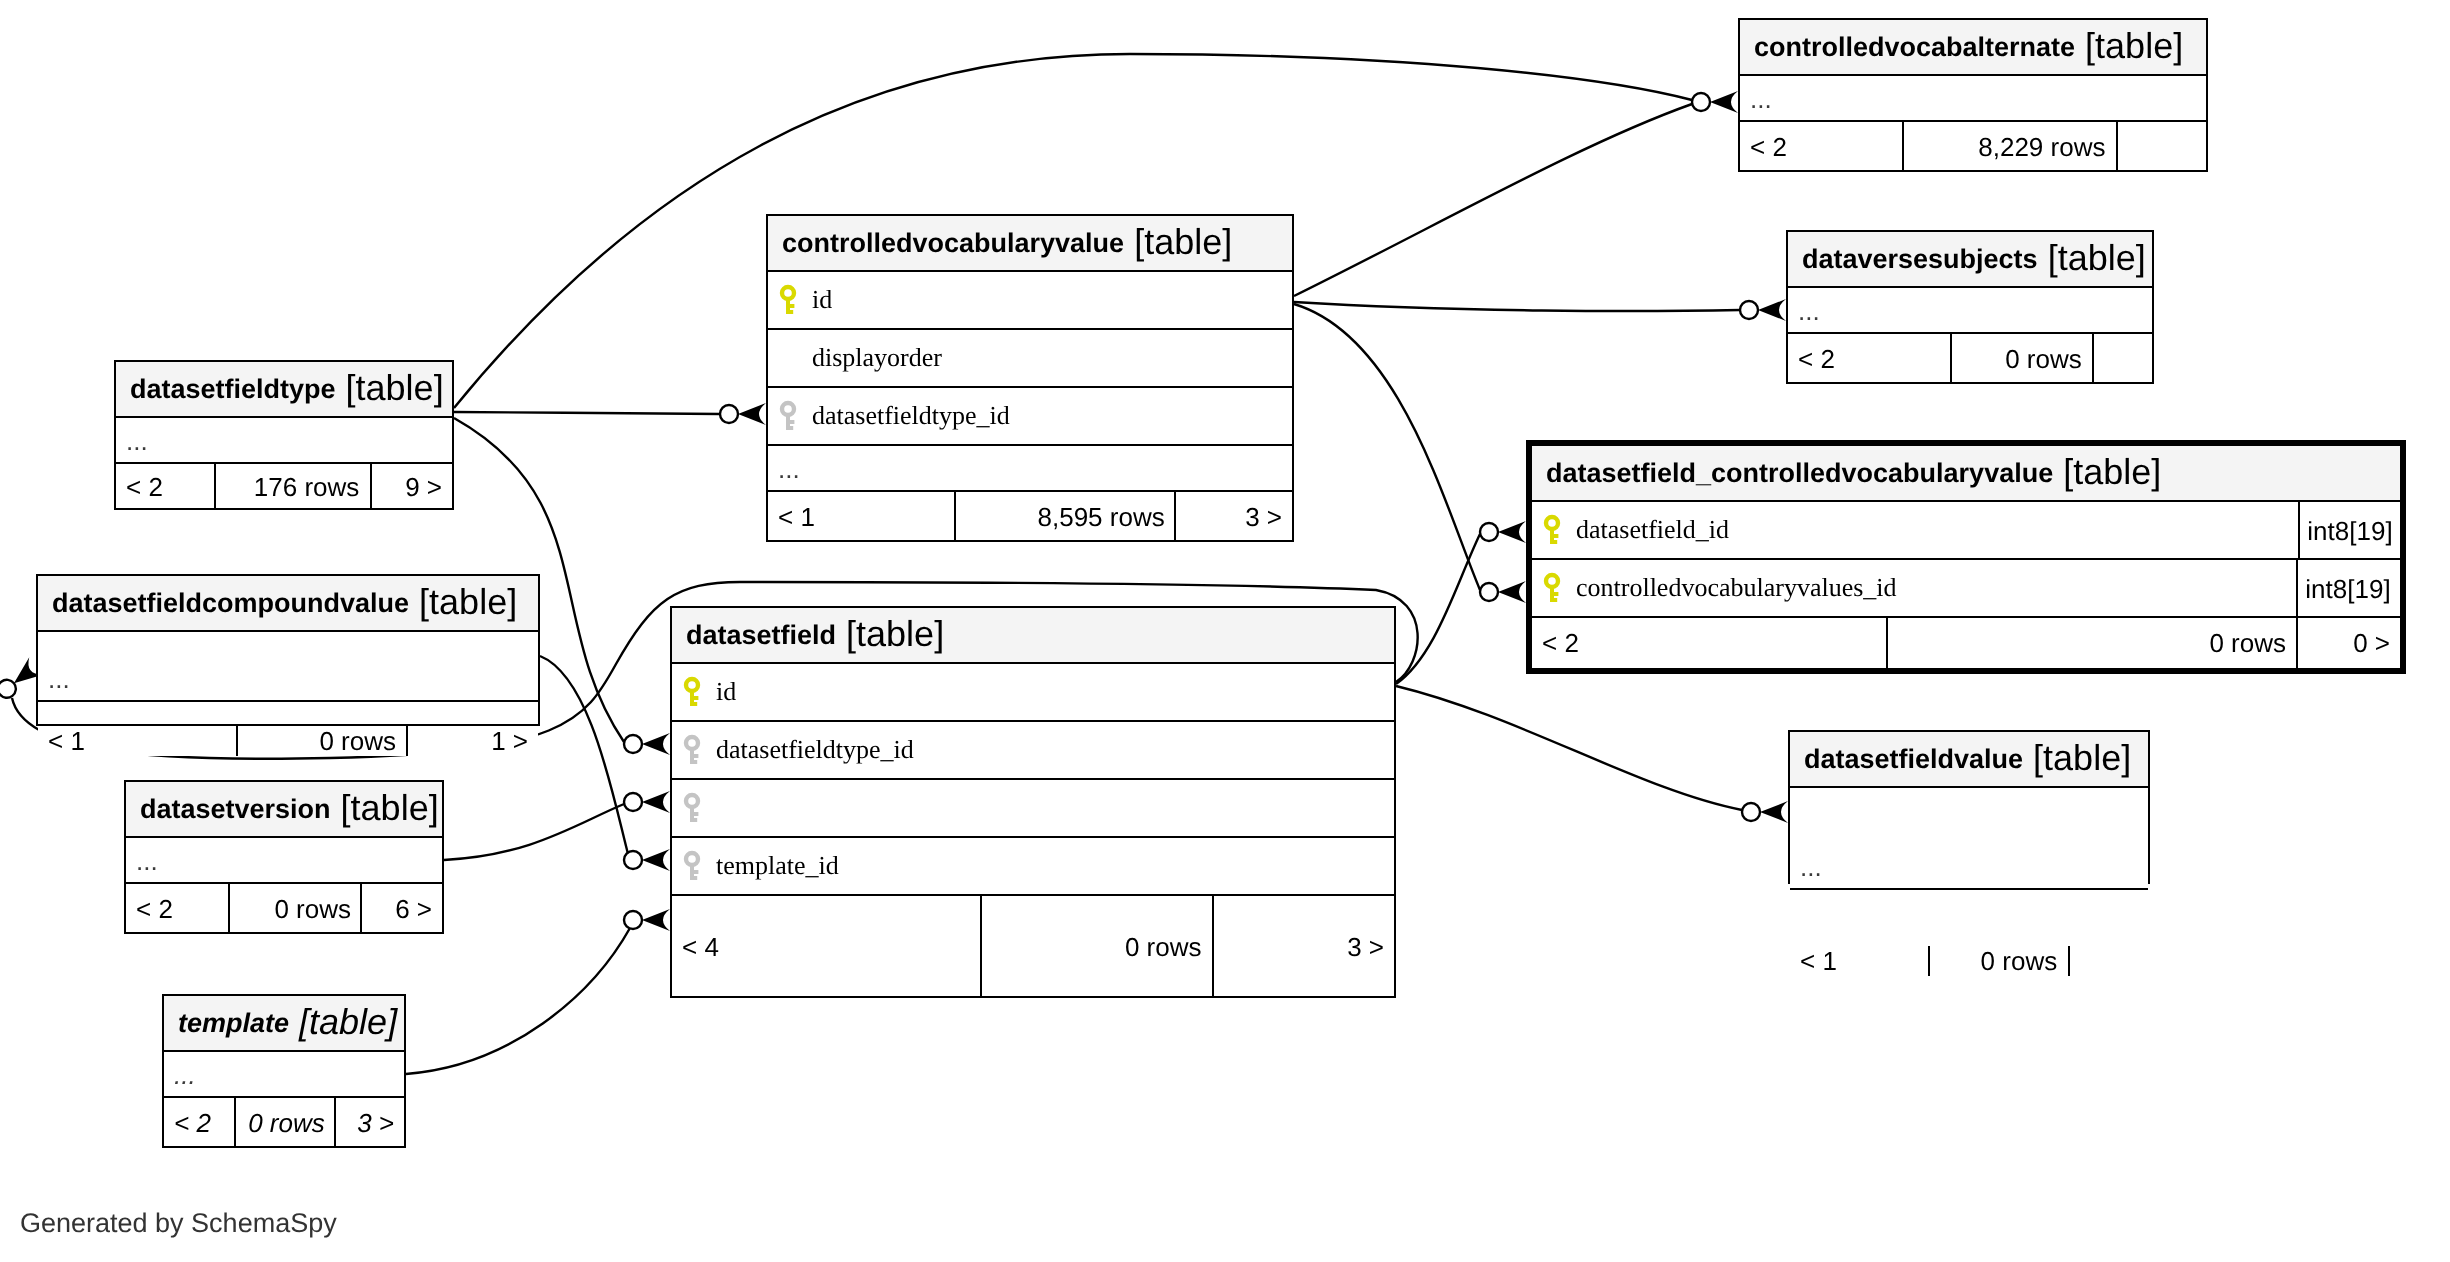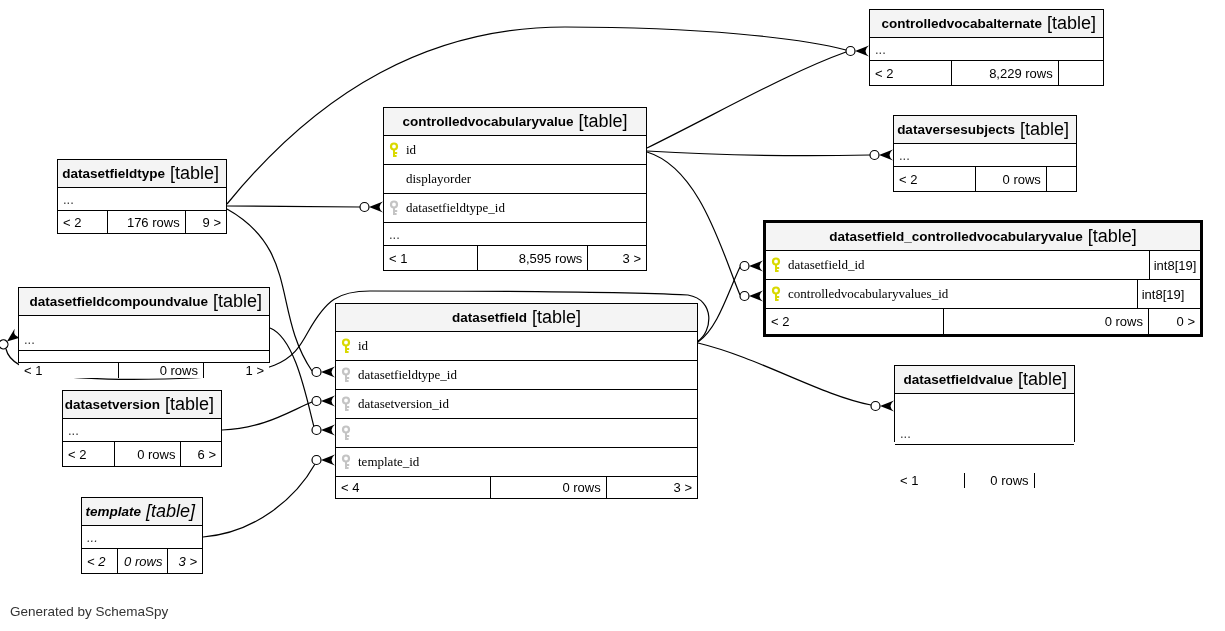--- a/index.html
+++ b/index.html
@@ -4,22 +4,22 @@
 <style>
   html,body{margin:0;padding:0;}
   body{width:1225px;height:631px;position:relative;background:#fff;overflow:hidden;
        font-family:"Liberation Sans",sans-serif;}
   svg.wires{position:absolute;left:0;top:0;z-index:1;}
   .tbl{position:absolute;z-index:2;background:#fff;border:1.5px solid #000;box-sizing:border-box;
        display:flex;flex-direction:column;font-size:13px;color:#000;cursor:pointer;}
   .tbl.thick{border-width:3px;}
   .tbl-header{background:#f4f4f4;border-bottom:1.5px solid #000;height:28px;box-sizing:border-box;
        display:flex;align-items:center;padding:0 7px;gap:5px;flex:0 0 auto;}
-  .tbl-header.center{justify-content:flex-end;}
-  .tbl-header.spread{justify-content:center;}
+  .tbl-header.center{justify-content:flex-start;}
+  .tbl-header.spread{justify-content:flex-start;}
   .tbl-name{font-weight:bold;font-size:13.5px;white-space:nowrap;}
   .tbl-badge{font-size:18px;white-space:nowrap;}
   .row{border-bottom:1px solid #000;height:29px;box-sizing:border-box;display:flex;
        align-items:center;padding:0 4px;gap:6px;flex:0 0 auto;background:#fff;}
   .row .colname{white-space:nowrap;font-family:Liberation Serif, serif;}
   .keyic{width:12px;height:16px;flex:0 0 12px;display:flex;align-items:center;}
   .ell{border-bottom:1px solid #000;height:23px;box-sizing:border-box;display:flex;
        align-items:center;padding:0 5px;color:#3a3a3a;flex:0 0 auto;background:#fff;}
   .tfoot{display:flex;flex:1 1 auto;background:#fff;}
   .tfoot .cell{box-sizing:border-box;border-right:1px solid #000;display:flex;align-items:center;
@@ -124,21 +124,21 @@
     <span class="tbl-badge">[table]</span>
   </div>
   <div class="ell">...</div>
   <div class="tfoot">
     <div class="cell c-left" style="flex:0 0 45%;">&lt; 2</div>
     <div class="cell c-mid" style="flex:0 0 39%;">0 rows</div>
     <div class="cell c-right" style="flex:1 1 auto;"></div>
   </div>
 </div>
 
-<div class="tbl" style="left:57px;top:159px;width:170px;height:75px;">
+<div class="tbl" style="left:57px;top:180px;width:170px;height:75px;">
   <div class="tbl-header center">
     <span class="tbl-name">datasetfieldtype</span>
     <span class="tbl-badge">[table]</span>
   </div>
   <div class="ell">...</div>
   <div class="tfoot">
     <div class="cell c-left" style="flex:0 0 30%;">&lt; 2</div>
     <div class="cell c-mid" style="flex:0 0 46%;">176 rows</div>
     <div class="cell c-right" style="flex:1 1 auto;">9 &gt;</div>
   </div>
@@ -152,21 +152,21 @@
   <div class="row" style="padding-right:0;">
     <span class="keyic">
       <svg width="12" height="16">
           <circle cx="6" cy="4.5" r="3" stroke="#d9d900" stroke-width="2.2" fill="none"></circle>
           <path d="M6 7.5 V15 M6 11 H9.2 M6 14 H8.6" stroke="#d9d900" stroke-width="2" fill="none"></path>
         </svg>
     </span>
     <span class="colname">datasetfield_id</span>
     <span class="typecell">int8[19]</span>
   </div>
-  <div class="row" style="padding-right:12px;">
+  <div class="row" style="padding-right:1px;">
     <span class="keyic">
       <svg width="12" height="16">
           <circle cx="6" cy="4.5" r="3" stroke="#d9d900" stroke-width="2.2" fill="none"></circle>
           <path d="M6 7.5 V15 M6 11 H9.2 M6 14 H8.6" stroke="#d9d900" stroke-width="2" fill="none"></path>
         </svg>
     </span>
     <span class="colname">controlledvocabularyvalues_id</span>
     <span class="typecell">int8[19]</span>
   </div>
   <div class="tfoot">
@@ -212,29 +212,20 @@
     </span>
     <span class="colname">datasetfieldtype_id</span>
   </div>
   <div class="row">
     <span class="keyic">
       <svg width="12" height="16">
           <circle cx="6" cy="4.5" r="3" stroke="#c4c4c4" stroke-width="2.2" fill="none"></circle>
           <path d="M6 7.5 V15 M6 11 H9.2 M6 14 H8.6" stroke="#c4c4c4" stroke-width="2" fill="none"></path>
         </svg>
     </span>
-    <span class="colname">datasetversion_id</span>
-  </div>
-  <div class="row">
-    <span class="keyic">
-      <svg width="12" height="16">
-          <circle cx="6" cy="4.5" r="3" stroke="#c4c4c4" stroke-width="2.2" fill="none"></circle>
-          <path d="M6 7.5 V15 M6 11 H9.2 M6 14 H8.6" stroke="#c4c4c4" stroke-width="2" fill="none"></path>
-        </svg>
-    </span>
   </div>
   <div class="row">
     <span class="keyic">
       <svg width="12" height="16">
           <circle cx="6" cy="4.5" r="3" stroke="#c4c4c4" stroke-width="2.2" fill="none"></circle>
           <path d="M6 7.5 V15 M6 11 H9.2 M6 14 H8.6" stroke="#c4c4c4" stroke-width="2" fill="none"></path>
         </svg>
     </span>
     <span class="colname">template_id</span>
   </div>

